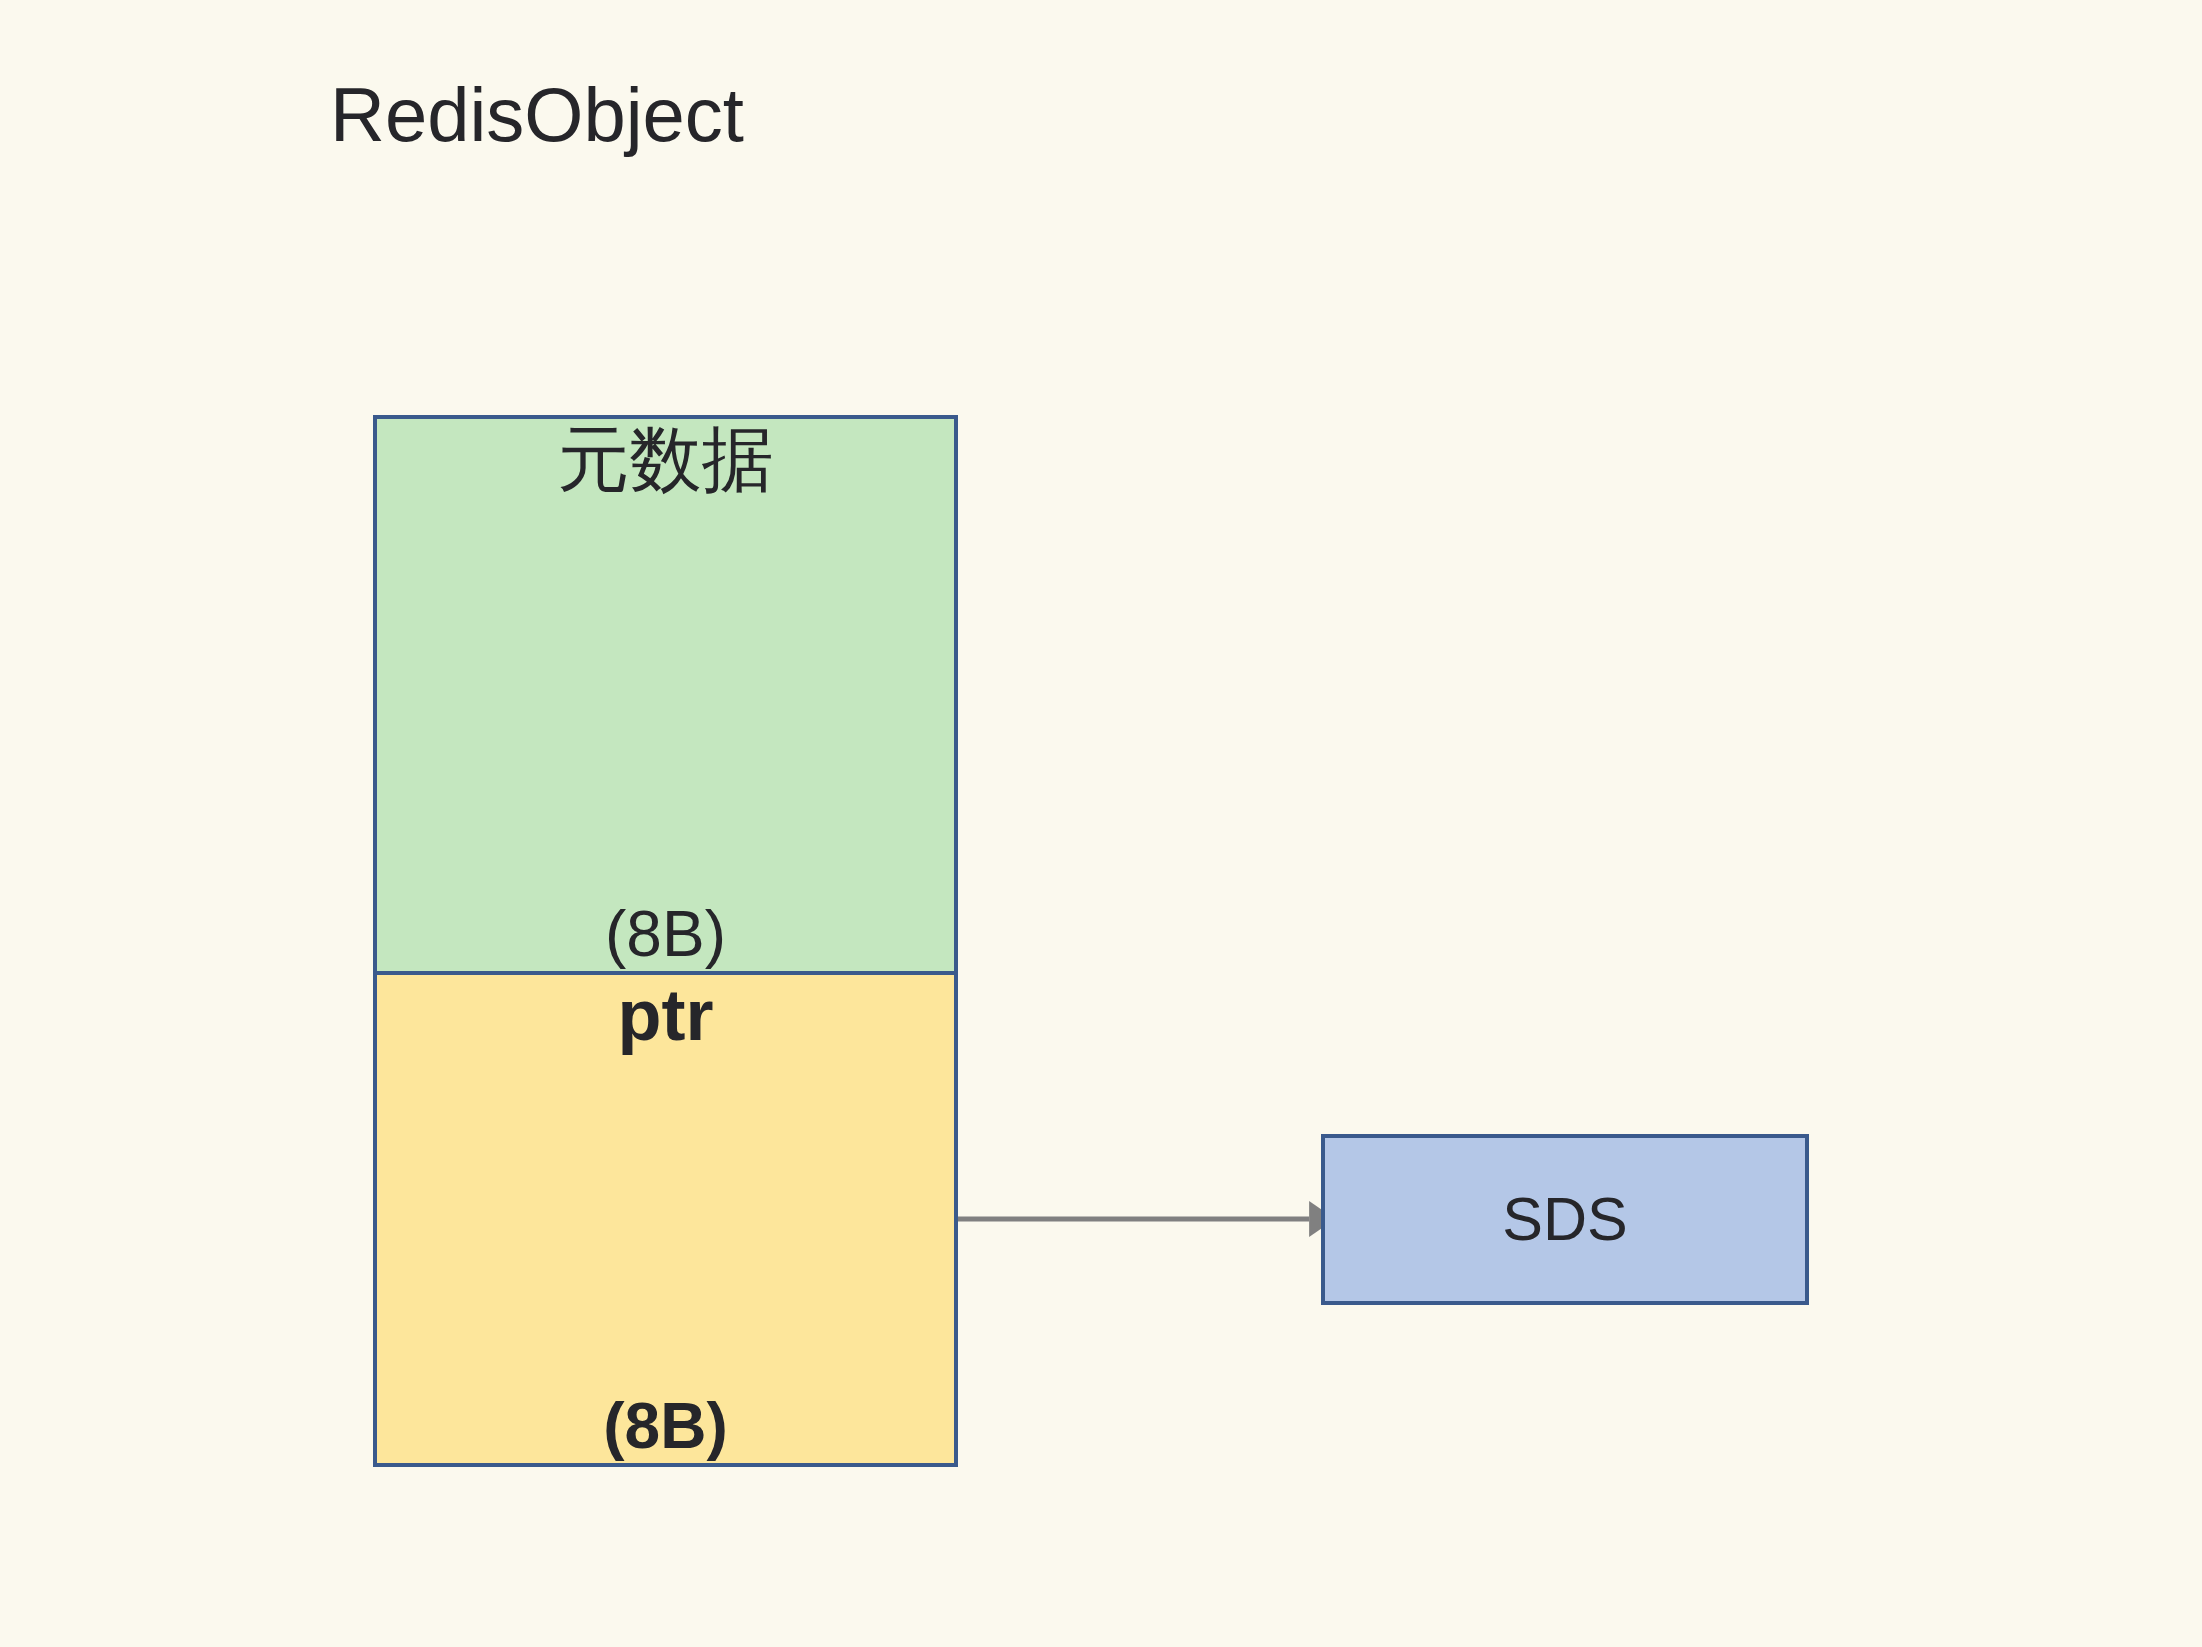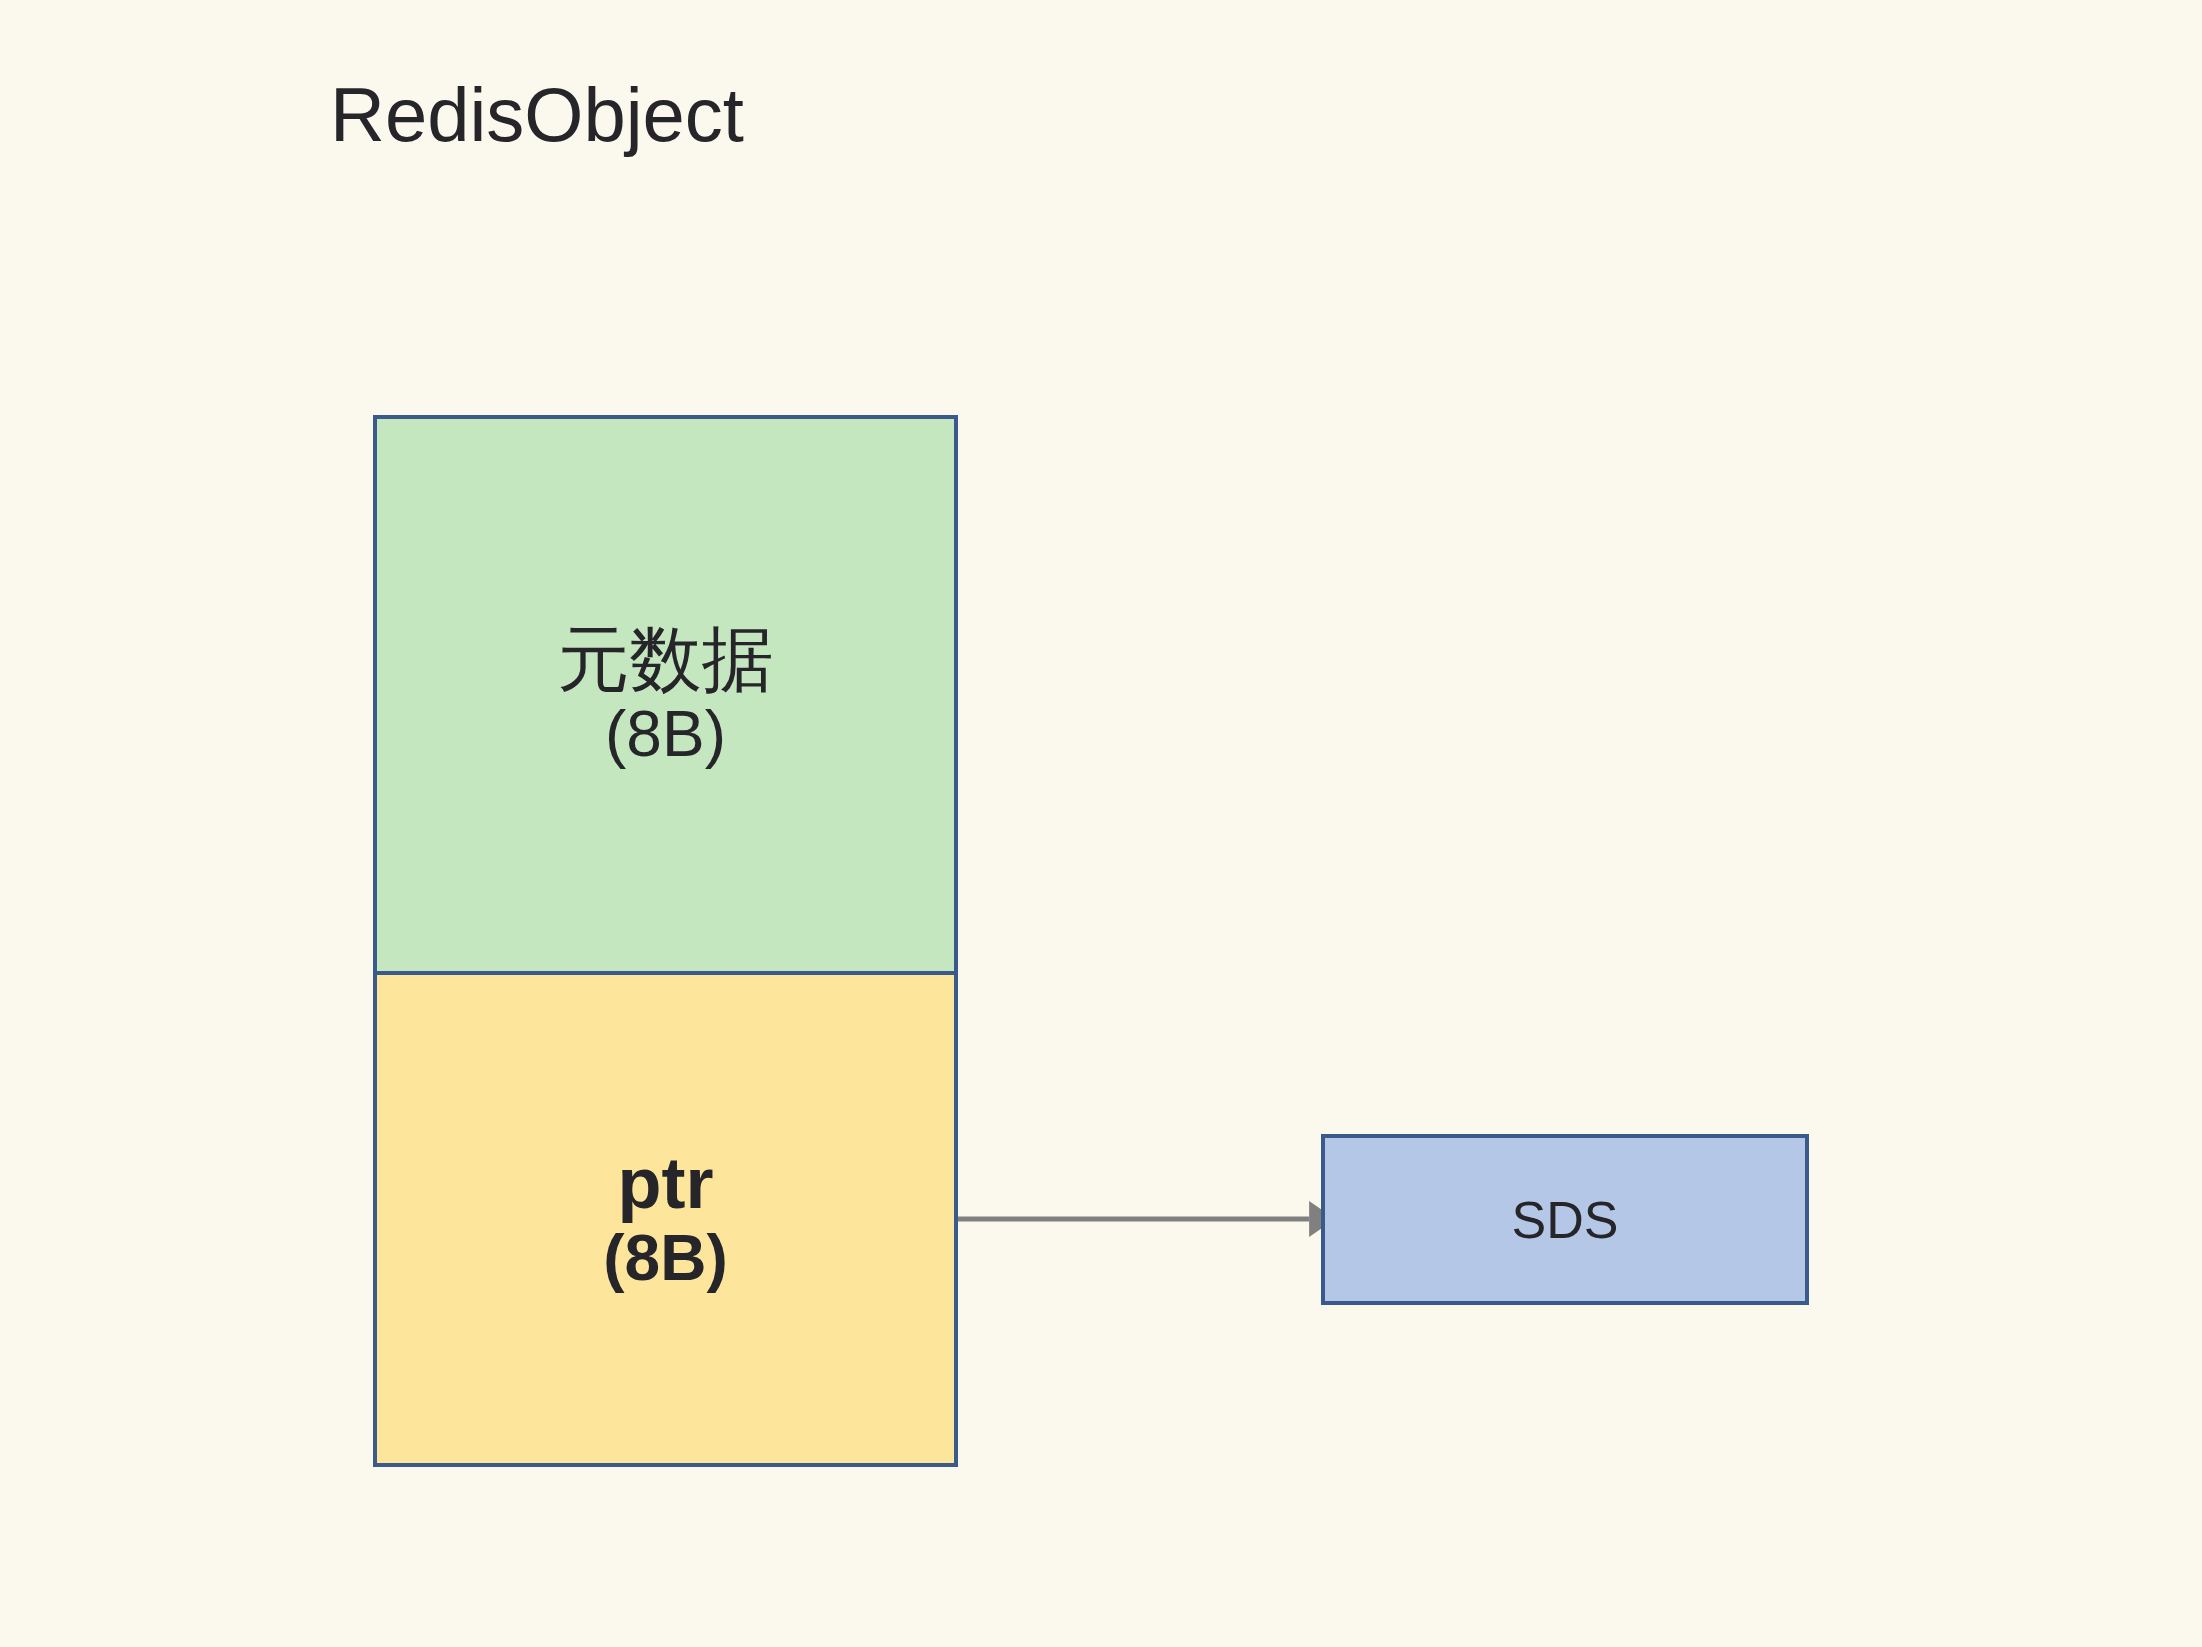--- a/index.html
+++ b/index.html
@@ -46,21 +46,21 @@
     border: 4px solid #3a5a8c;
     display: flex;
     flex-direction: column;
   }
 
   .struct-field {
     box-sizing: border-box;
     display: flex;
     flex-direction: column;
     align-items: center;
-    justify-content: center;
+    justify-content: space-between;
     color: #26262a;
     text-align: center;
   }
 
   #field-metadata {
     height: 558px;
     background: #c4e7bf;
     border-bottom: 4px solid #3a5a8c;
   }
 
@@ -102,21 +102,21 @@
     box-sizing: border-box;
     background: #b4c7e7;
     border: 4px solid #3a5a8c;
     display: flex;
     align-items: center;
     justify-content: center;
     color: #26262a;
   }
 
   #sds-label {
-    font-size: 52px;
+    font-size: 61px;
     line-height: 1.0;
     white-space: nowrap;
   }
 </style>
 </head>
 <body>
 
 <div id="canvas">
 
   <div id="diagram-title">RedisObject</div>

